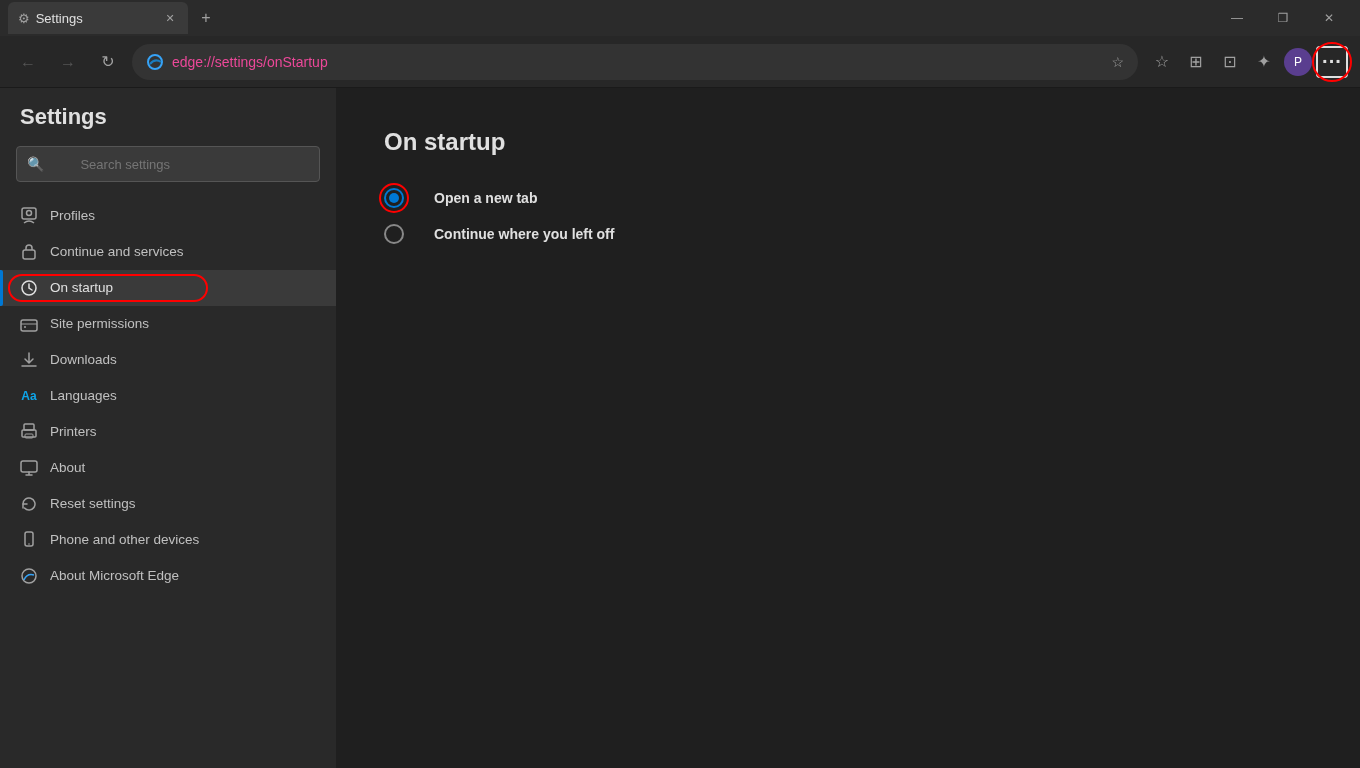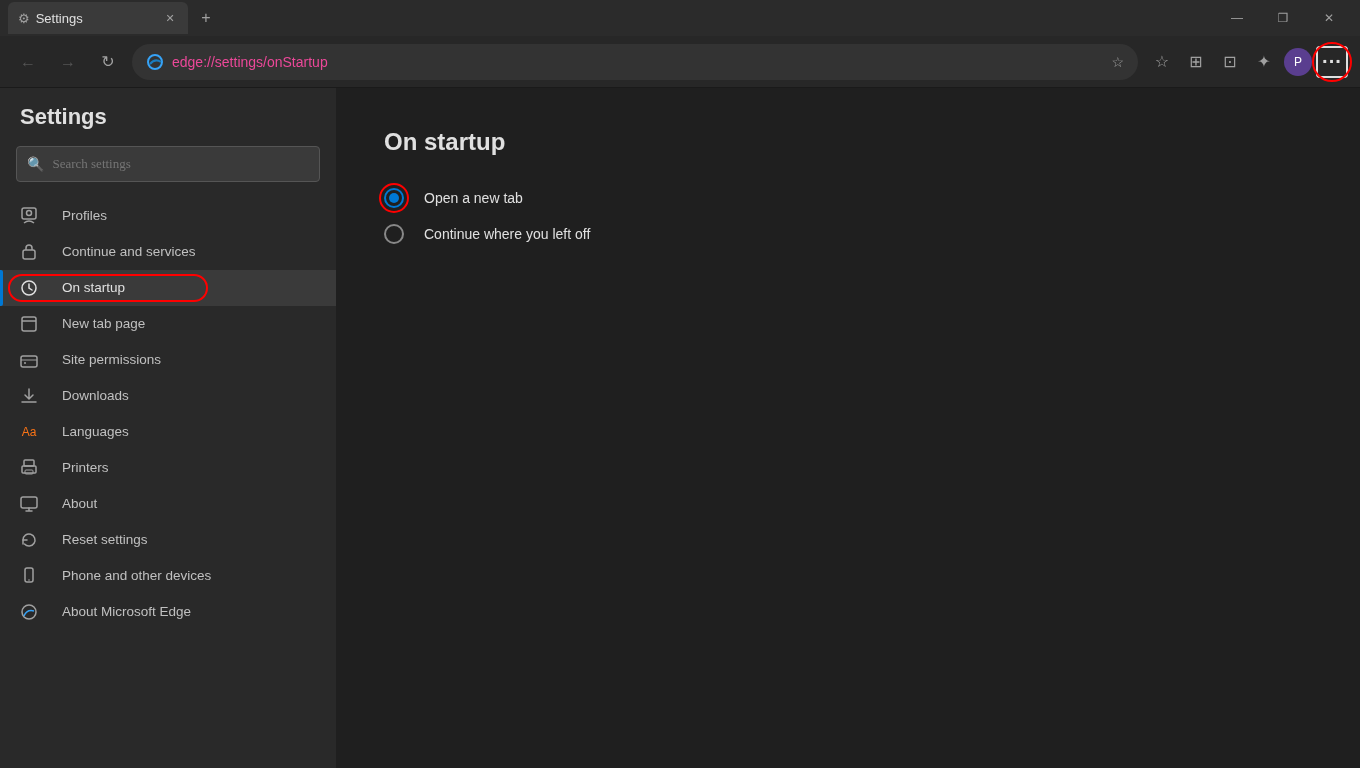--- a/index.html
+++ b/index.html
@@ -208,27 +208,28 @@
       color: #a0a0a0;
       font-size: 14px;
     }
     .search-box-input {
       background: transparent;
       border: none;
       outline: none;
       color: #a0a0a0;
       font-size: 13px;
       flex: 1;
-      font-family: Liberation Serif, serif;
+      font-family: Liberation Sans, sans-serif;
+      margin-left: 28px;
     }
 
     .nav-item {
       display: flex;
       align-items: center;
-      gap: 24px;
+      gap: 12px;
       padding: 9px 20px;
       cursor: pointer;
       color: #c0c0c0;
       font-size: 13.5px;
       position: relative;
     }
     .nav-item.active {
       background: #3a3a3a;
       color: #e0e0e0;
     }
@@ -270,22 +271,23 @@
     }
 
     .option-group {
       display: flex;
       flex-direction: column;
       gap: 16px;
     }
     .radio-option {
       display: flex;
       align-items: center;
-      gap: 20px;
-      cursor: pointer;
+      gap: 30px;
+      cursor: pointer;
+      font-weight: bold;
     }
     .radio-outer {
       width: 20px;
       height: 20px;
       border-radius: 50%;
       border: 2px solid #888;
       display: flex;
       align-items: center;
       justify-content: center;
       flex-shrink: 0;
@@ -413,29 +415,20 @@
             <svg width="18" height="18" viewBox="0 0 18 18" fill="none">
               <circle cx="9" cy="9" r="7" stroke="#e0e0e0" stroke-width="1.5" fill="none"></circle>
               <path d="M9 5v4l3 2" stroke="#e0e0e0" stroke-width="1.5" stroke-linecap="round"></path>
             </svg>
           </span>
           <span class="nav-label">On startup</span>
         </div>
         <div style="position:absolute;top:4px;left:8px;width:200px;height:28px;border:2px solid red;border-radius:14px;pointer-events:none;"></div>
       </div>
 
-      <div class="nav-item">
-        <span class="nav-icon">
-          <svg width="18" height="18" viewBox="0 0 18 18" fill="none">
-            <rect x="2" y="2" width="14" height="14" rx="2" stroke="#a0a0a0" stroke-width="1.5" fill="none"></rect>
-            <path d="M2 6h14" stroke="#a0a0a0" stroke-width="1.5"></path>
-          </svg>
-        </span>
-        <span class="nav-label">New tab page</span>
-      </div>
 
       <div class="nav-item">
         <span class="nav-icon">
           <svg width="18" height="18" viewBox="0 0 18 18" fill="none">
             <rect x="1" y="5" width="16" height="11" rx="2" stroke="#a0a0a0" stroke-width="1.5" fill="none"></rect>
             <path d="M1 9h16" stroke="#a0a0a0" stroke-width="1"></path>
             <circle cx="5" cy="12" r="1" fill="#a0a0a0"></circle>
           </svg>
         </span>
         <span class="nav-label">Site permissions</span>
@@ -445,21 +438,21 @@
         <span class="nav-icon">
           <svg width="18" height="18" viewBox="0 0 18 18" fill="none">
             <path d="M9 2v10M5 8l4 4 4-4" stroke="#a0a0a0" stroke-width="1.5" stroke-linecap="round"></path>
             <path d="M2 15h14" stroke="#a0a0a0" stroke-width="1.5" stroke-linecap="round"></path>
           </svg>
         </span>
         <span class="nav-label">Downloads</span>
       </div>
 
       <div class="nav-item">
-        <span class="nav-icon" style="font-size:12px;font-weight:normal;color:#f97316;">Aa</span>
+        <span class="nav-icon" style="font-size:12px;font-weight:bold;color:#0ea5e9;">Aa</span>
         <span class="nav-label">Languages</span>
       </div>
 
       <div class="nav-item">
         <span class="nav-icon">
           <svg width="18" height="18" viewBox="0 0 18 18" fill="none">
             <rect x="4" y="1" width="10" height="6" rx="1" stroke="#a0a0a0" stroke-width="1.5" fill="none"></rect>
             <rect x="2" y="7" width="14" height="7" rx="1" stroke="#a0a0a0" stroke-width="1.5" fill="none"></rect>
             <rect x="5" y="11" width="8" height="4" rx="1" stroke="#a0a0a0" stroke-width="1" fill="none"></rect>
           </svg>

